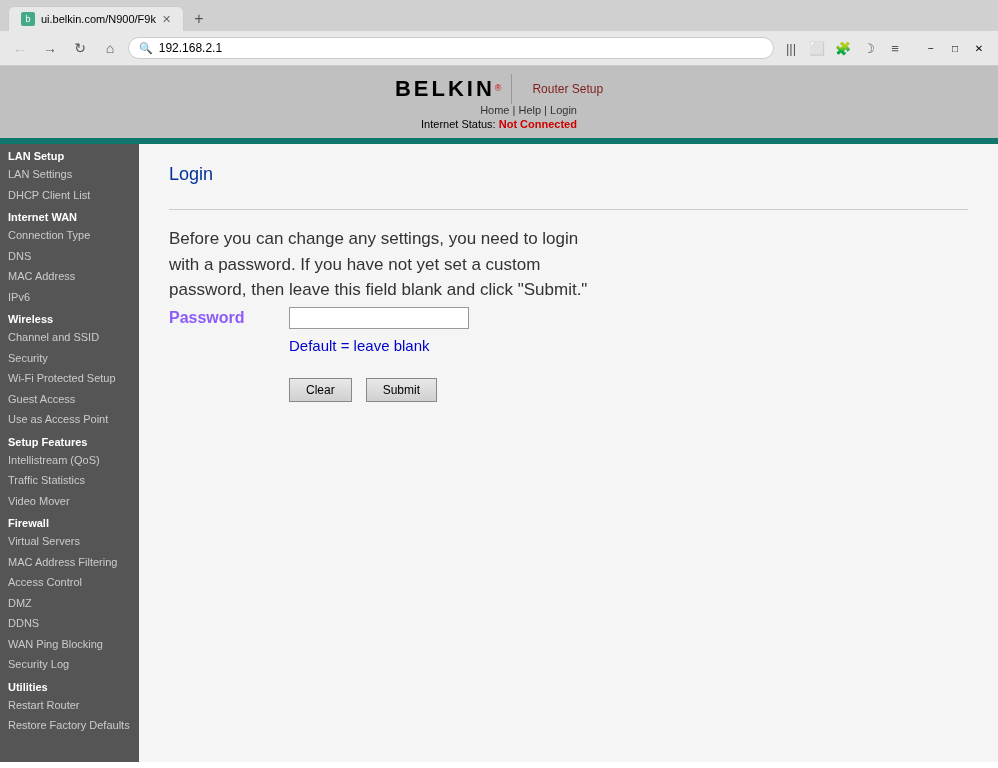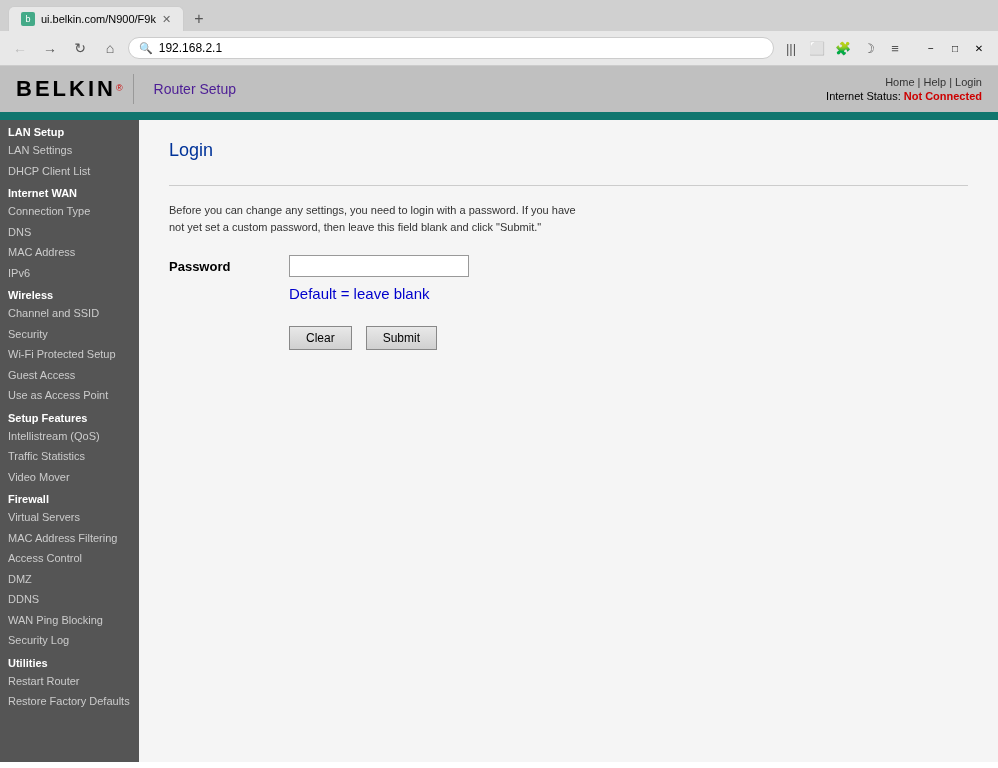--- a/index.html
+++ b/index.html
@@ -20,45 +20,45 @@
     .address-bar { flex: 1; display: flex; align-items: center; background: white; border: 1px solid #ccc; border-radius: 12px; padding: 3px 10px; gap: 6px; }
     .address-bar input { border: none; outline: none; font-size: 12px; flex: 1; background: transparent; }
     .lock-icon { color: #777; font-size: 11px; }
     .browser-actions { display: flex; gap: 4px; align-items: center; }
     .browser-action-btn { width: 22px; height: 22px; display: flex; align-items: center; justify-content: center; font-size: 13px; color: #555; cursor: pointer; }
     .window-controls { display: flex; gap: 2px; margin-left: 8px; }
     .win-btn { width: 22px; height: 22px; display: flex; align-items: center; justify-content: center; font-size: 10px; cursor: pointer; }
 
     
     .router-page { display: flex; flex-direction: column; height: calc(768px - 72px); background: #f0f0f0; }
-    .router-header { background: #c0c0c0; padding: 8px 16px; display: flex; align-items: center; justify-content: space-between; border-bottom: 8px solid #0f766e; }
-    .router-setup-title { font-size: 14px; color: #4c1d95; margin-left: 10px; }
+    .router-header { background: #c0c0c0; padding: 8px 16px; display: flex; align-items: center; justify-content: space-between; border-bottom: 6px solid #0f766e; flex-direction: column; }
+    .router-setup-title { font-size: 12px; color: #7f1d1d; margin-left: 10px; }
     .header-right { text-align: right; font-size: 11px; }
     .header-links { color: #333; }
     .internet-status { font-size: 11px; margin-top: 2px; }
     .not-connected { color: #cc0000; font-weight: bold; }
 
     
     .router-body { display: flex; flex: 1; overflow: hidden; }
 
     
     .sidebar { width: 139px; background: #555555; color: #ddd; font-size: 11px; overflow-y: auto; }
     .sidebar-section-header { color: #ffffff; font-weight: bold; padding: 6px 8px 2px; font-size: 11px; }
     .sidebar-item { padding: 2px 8px; cursor: pointer; color: #cccccc; font-size: 11px; line-height: 1.5; }
 
     
     .content { flex: 1; background: #f5f5f5; padding: 20px 30px; overflow-y: auto; }
 
     .login-title { font-size: 18px; color: #003399; font-weight: normal; margin-bottom: 16px; border-bottom: 1px solid #ccc; padding-bottom: 24px; }
 
-    .login-description { font-size: 11px; color: #333; line-height: 1.5; margin-bottom: 20px; max-width: 420px; }
+    .login-description { font-size: 17px; color: #333; line-height: 1.5; margin-bottom: 4px; max-width: 420px; }
 
     .login-form { }
     .form-row { display: flex; align-items: center; margin-bottom: 8px; }
-    .form-label { width: 120px; font-size: 13px; color: #000000; font-weight: bold; }
+    .form-label { width: 120px; font-size: 16px; color: #8b5cf6; font-weight: bold; }
     .form-input { border: 1px solid #999; padding: 3px 5px; font-size: 12px; width: 180px; }
     .default-hint { font-size: 15px; color: #0000cc; margin-left: 120px; margin-bottom: 24px; }
 
     .form-buttons { display: flex; gap: 14px; margin-left: 120px; margin-top: 8px; }
     .btn { padding: 4px 16px; font-size: 12px; border: 1px solid #888; background: linear-gradient(to bottom, #e8e8e8, #d0d0d0); cursor: pointer; }
   </style>
 </head>
 <body>
 
 <div class="browser-chrome">

